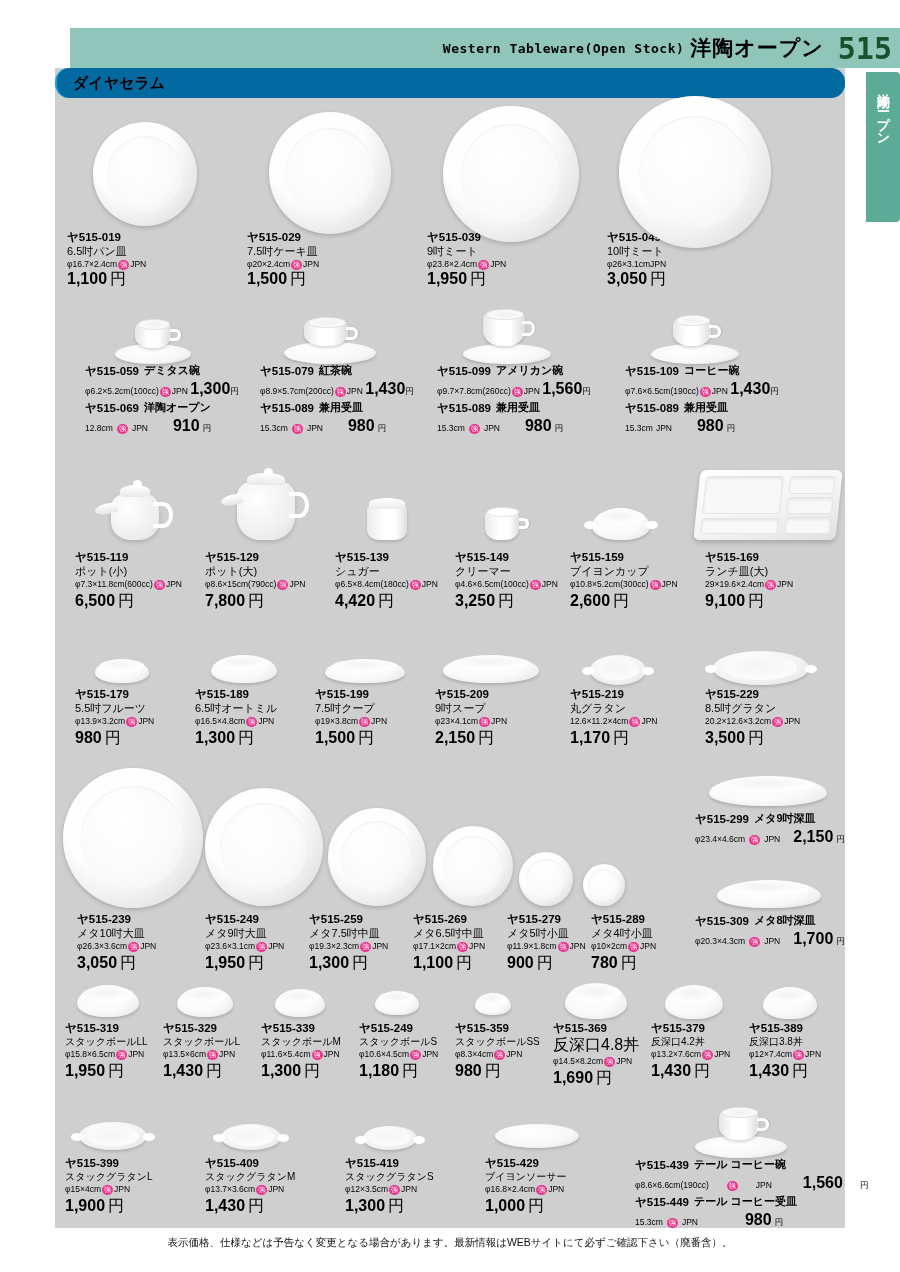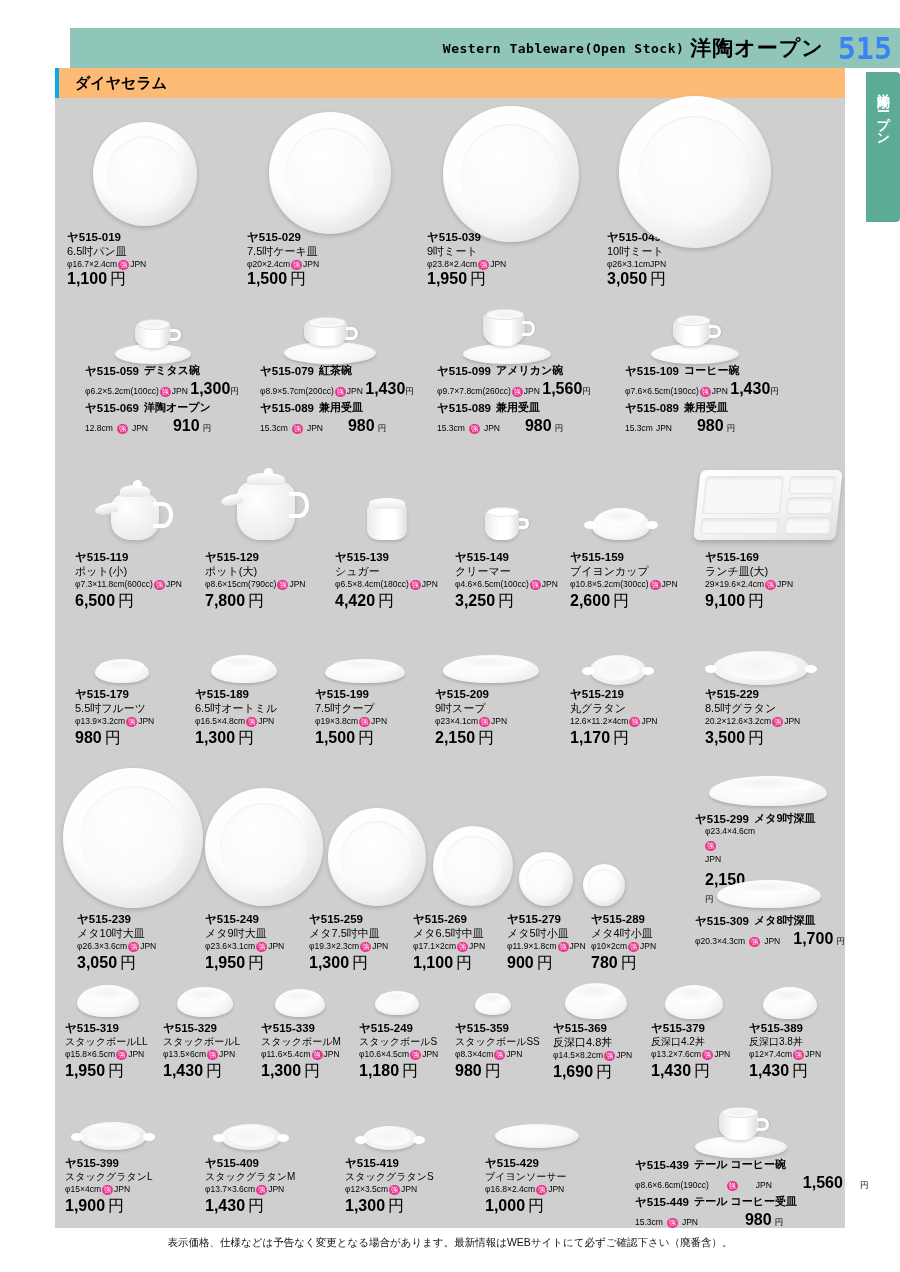--- a/index.html
+++ b/index.html
@@ -27,21 +27,21 @@
   .hdr-en {
     font-family:"DejaVu Sans Mono", monospace;
     font-size:13px; font-weight:bold; color:#000;
     letter-spacing:0.5px;
   }
   .hdr-jp {
     font-size:21px; font-weight:bold; color:#000; margin-left:6px;
     letter-spacing:1px;
   }
   .hdr-num {
-    font-size:30px; font-weight:bold; color:#3b82f6; margin-left:14px;
+    font-size:30px; font-weight:bold; color:#14532d; margin-left:14px;
     font-family:"DejaVu Sans Mono", monospace;
   }
   
   .side-tab {
     position:absolute; right:0; top:72px; width:34px; height:150px;
     background:#5bab97;
     border-radius:0 4px 4px 0;
   }
   .side-tab span {
     display:block;
@@ -50,22 +50,23 @@
     margin:12px auto 0 auto;
     letter-spacing:2px;
   }
   
   .sheet {
     position:absolute; left:55px; top:68px; width:790px; height:1160px;
     background:#cfcfcf;
   }
   .cat-bar {
     position:absolute; left:55px; top:68px; width:790px; height:30px;
-    background:#fdba74;
-    border-left:4px solid #0ea5e9;
+    background:#0369a1;
+    border-left:2px solid #0ea5e9;
+    border-radius:14px;
   }
   .cat-bar span {
     position:absolute; left:16px; top:6px;
     font-size:15px; font-weight:bold; color:#000;
   }
   .footer-note {
     position:absolute; left:0; top:1236px; width:900px;
     text-align:center; font-size:10.5px; color:#111;
   }
 
@@ -653,21 +654,21 @@
   </div>
 
   <div class="cell" style="left:640px; top:4px; width:150px;">
     <div class="art" style="height:48px;position:relative;">
       <div class="bowl" style="position:absolute;width:118px;height:30px;left:14px;top:12px;"></div>
     </div>
     <div class="code" style="display:flex;gap:5px;">
         <span>ヤ515-299</span>
         <span class="nm">メタ9吋深皿</span>
       </div>
-    <div class="spec inline-line" style="display:flex;align-items:baseline;gap:3px;flex-direction:column;">
+    <div class="spec inline-line" style="display:flex;align-items:baseline;gap:3px;">
         <span>φ23.4×4.6cm</span>
         <span class="kyo">強</span>
         <span class="jpn">JPN</span>
         <span class="price" style="margin-left:10px;">2,150</span>
         <span class="yen">円</span>
       </div>
   </div>
   <div class="cell" style="left:640px; top:110px; width:150px;">
     <div class="art" style="height:44px;position:relative;">
       <div class="bowl" style="position:absolute;width:104px;height:28px;left:22px;top:10px;"></div>
@@ -745,21 +746,21 @@
     <div class="priceline">
         <span class="price">980</span>
         <span class="yen">円</span>
       </div>
   </div>
   <div class="cell" style="left:498px; top:0; width:100px;">
     <div class="art" style="height:46px;position:relative;">
       <div class="bowl" style="position:absolute;width:62px;height:36px;left:12px;top:8px;"></div>
     </div>
     <div class="code">ヤ515-369</div>
-    <div class="nm" style="font-size:11px;">反深口4.8丼</div>
+    <div class="nm" style="font-size:16px;">反深口4.8丼</div>
     <div class="spec inline-line"><span>φ14.5×8.2cm</span><span class="kyo">強</span><span class="jpn">JPN</span></div>
     <div class="priceline">
         <span class="price">1,690</span>
         <span class="yen">円</span>
       </div>
   </div>
   <div class="cell" style="left:596px; top:0; width:100px;">
     <div class="art" style="height:46px;position:relative;">
       <div class="bowl" style="position:absolute;width:58px;height:34px;left:14px;top:10px;"></div>
     </div>

